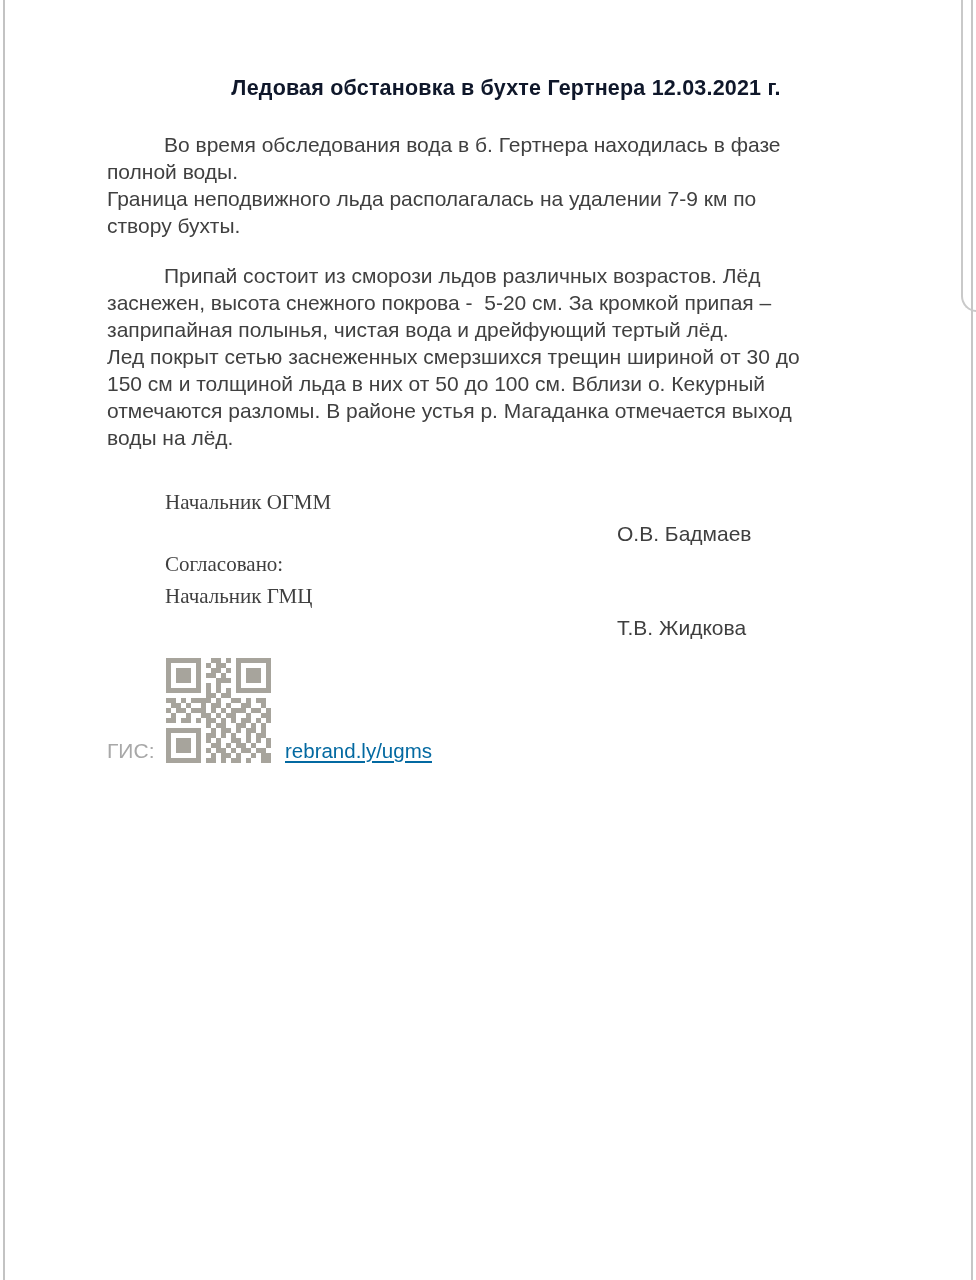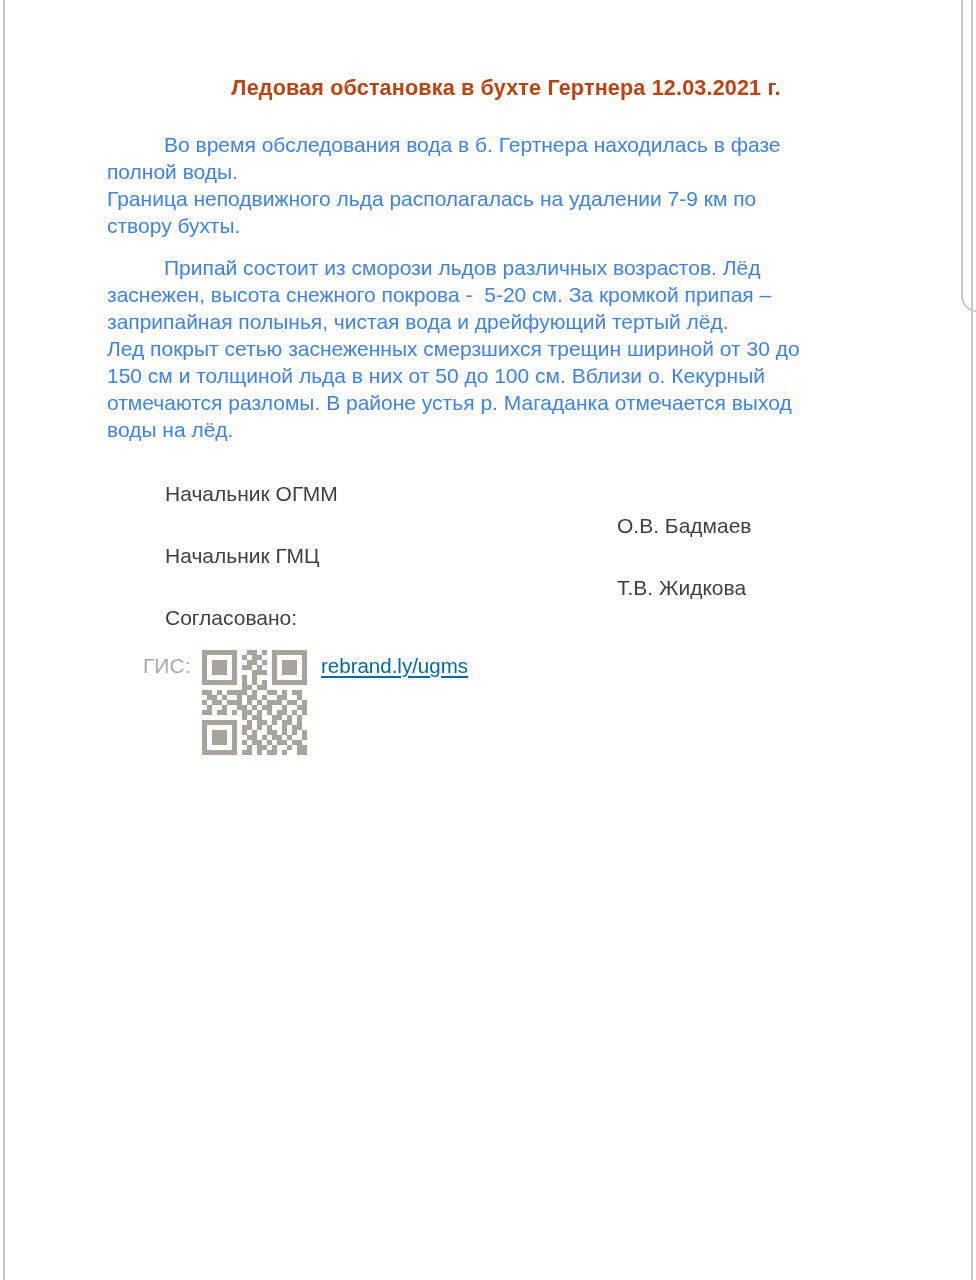--- a/index.html
+++ b/index.html
@@ -43,50 +43,49 @@
   .content {
     position: absolute;
     left: 107px; top: 0;
     width: 798px;
   }
   .doc-title {
     margin-top: 76px;
     text-align: center;
     font-size: 21.5px;
     font-weight: bold;
-    color: #c2410c;
+    color: #0f172a;
     letter-spacing: 0.2px;
   }
   .para {
     font-size: 21px;
     line-height: 27px;
-    color: #3b82f6;
+    color: #404040;
     white-space: pre-wrap;
     text-indent: 57px;
   }
   .para-1 { margin-top: 30px; }
-  .para-2 { margin-top: 15px; }
+  .para-2 { margin-top: 23px; }
   .para-3 { margin-top: 21px; }
 
   .signatures {
     margin-top: 36px;
     margin-left: 58px;
     font-size: 21px;
     line-height: 30px;
     color: #3f3f3f;
   }
   .sig-row { display: flex; }
-  .sig-role { width: 452px; }
+  .sig-role { width: 452px; font-family: Liberation Serif, serif; }
   .sig-name { white-space: nowrap; margin-top: 32px; }
 
   .gis-row {
     margin-top: 15px;
     display: flex;
-    align-items: flex-start;
-    margin-left: 36px;
+    align-items: flex-end;
   }
   .gis-label {
     width: 59px;
     padding-top: 4px;
     font-size: 21px;
     color: #a8a8a8;
   }
   .qr-box {
     width: 105px;
     height: 105px;
@@ -128,26 +127,26 @@
 отмечаются разломы. В районе устья р. Магаданка отмечается выход
 воды на лёд.</div>
 
 
     <div class="signatures">
       <div class="sig-row">
         <span class="sig-role">Начальник ОГММ</span>
         <span class="sig-name">О.В. Бадмаев</span>
       </div>
       <div class="sig-row">
+        <span class="sig-role">Согласовано:</span>
+        <span class="sig-name"></span>
+      </div>
+      <div class="sig-row">
         <span class="sig-role">Начальник ГМЦ</span>
         <span class="sig-name">Т.В. Жидкова</span>
-      </div>
-      <div class="sig-row">
-        <span class="sig-role">Согласовано:</span>
-        <span class="sig-name"></span>
       </div>
     </div>
 
     <div class="gis-row">
       <span class="gis-label">ГИС:</span>
       <span class="qr-box">
         <svg width="105" height="105" viewBox="0 0 105 105" shape-rendering="crispEdges">
             <rect x="0" y="0" width="5" height="5" fill="#a7a49c"></rect>
             <rect x="5" y="0" width="5" height="5" fill="#a7a49c"></rect>
             <rect x="10" y="0" width="5" height="5" fill="#a7a49c"></rect>

